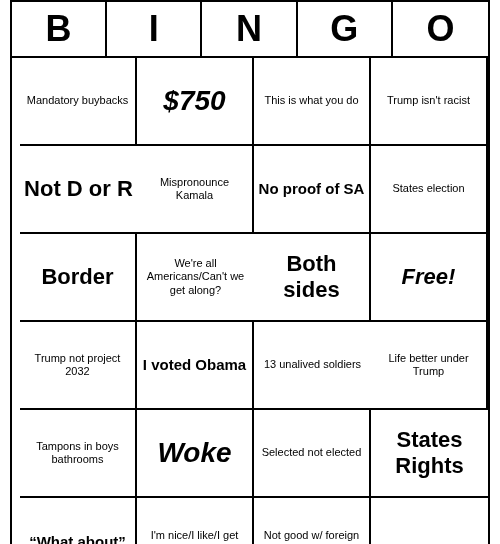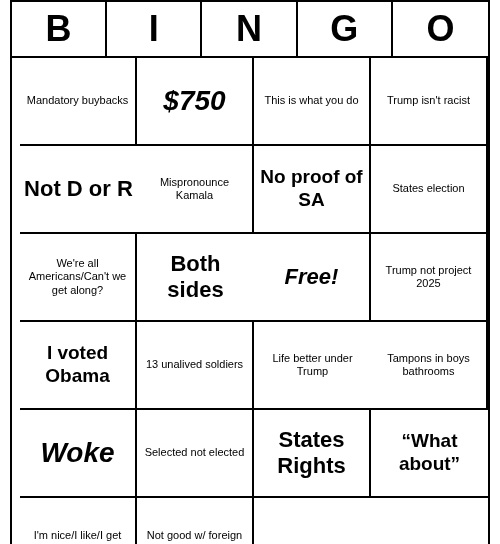--- a/index.html
+++ b/index.html
@@ -74,21 +74,21 @@
       font-weight: bold;
     }
 
     .bingo-cell.xlarge-text {
       font-size: 28px;
       font-weight: bold;
       font-style: italic;
     }
 
     .bingo-cell.medium-text {
-      font-size: 19px;
+      font-size: 15px;
       font-weight: bold;
     }
 
     .bingo-cell.free {
       font-size: 22px;
       font-weight: bold;
       font-style: italic;
     }
   </style>
 </head>
@@ -120,31 +120,34 @@
       </div>
       <div class="bingo-cell">
         <span>Mispronounce Kamala</span>
       </div>
       <div class="bingo-cell medium-text">
         <span>No proof of SA</span>
       </div>
       <div class="bingo-cell">
         <span>States election</span>
       </div>
+      <div class="bingo-cell large-text">
+        <span>Border</span>
+      </div>
       <div class="bingo-cell">
         <span>We're all Americans/Can't we get along?</span>
       </div>
       <div class="bingo-cell large-text">
         <span>Both sides</span>
       </div>
       <div class="bingo-cell free">
         <span>Free!</span>
       </div>
       <div class="bingo-cell">
-        <span>Trump not project 2025</span>
+        <span>Trump not project 2032</span>
       </div>
       <div class="bingo-cell medium-text">
         <span>I voted Obama</span>
       </div>
       <div class="bingo-cell">
         <span>13 unalived soldiers</span>
       </div>
       <div class="bingo-cell">
         <span>Life better under Trump</span>
       </div>

